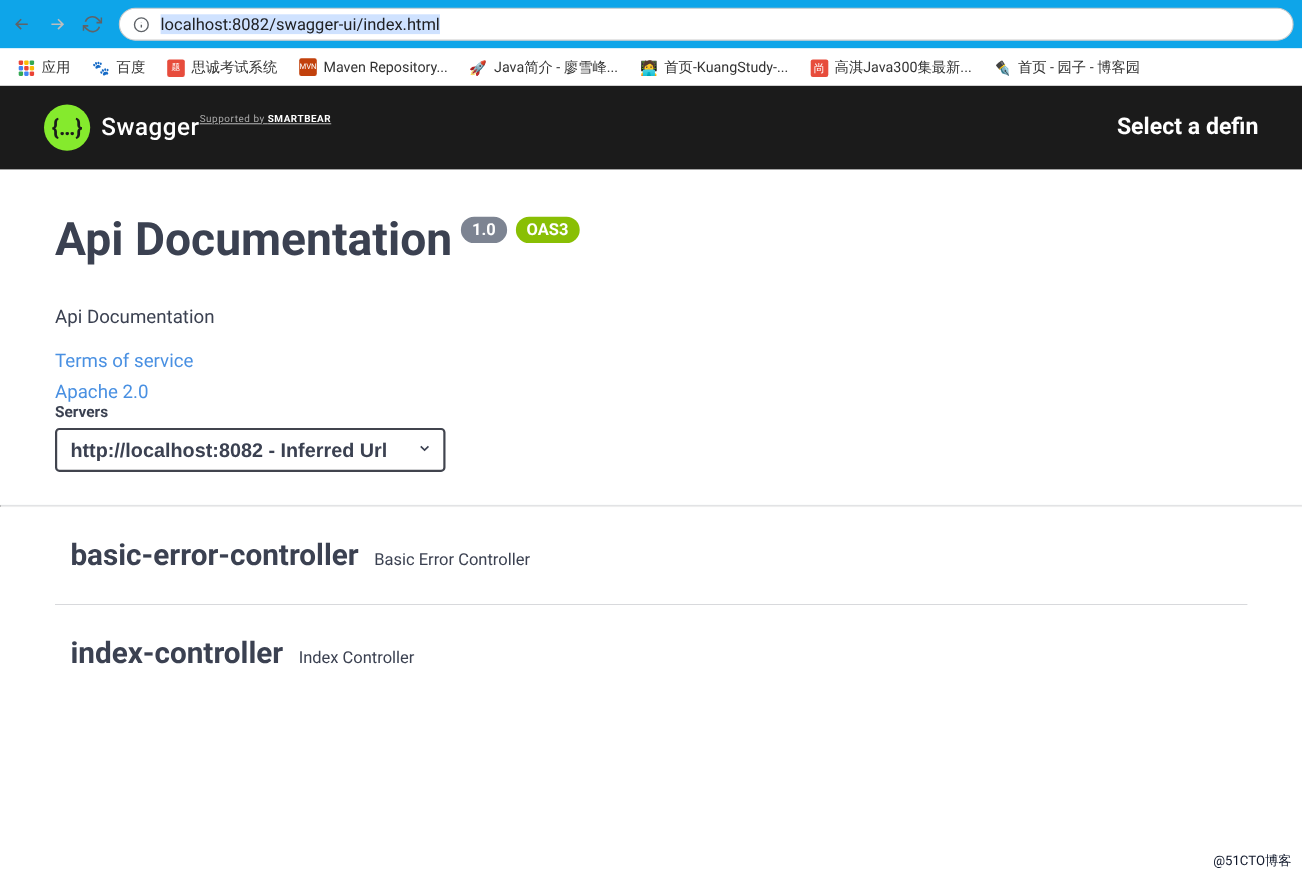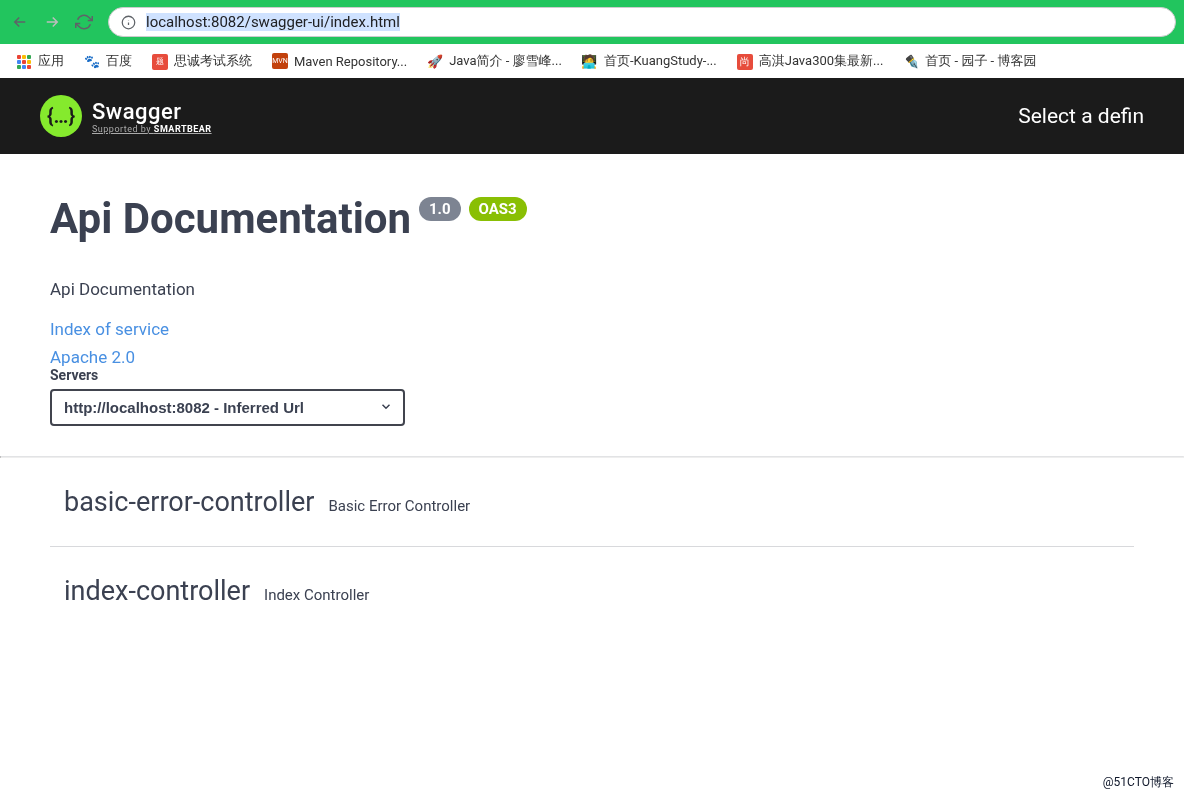--- a/index.html
+++ b/index.html
@@ -1,69 +1,69 @@
 <!DOCTYPE html>
 <html><head>
   <meta charset="utf-8">
   <style>
     * { margin: 0; padding: 0; box-sizing: border-box; }
     body { font-family: -apple-system, BlinkMacSystemFont, "Segoe UI", Roboto, "Helvetica Neue", Arial, sans-serif; background: #fff; overflow: hidden; width: 1184px; height: 797px; }
     
     
-    .browser-toolbar { height: 44px; display: flex; align-items: center; padding: 0 8px; gap: 8px; background: #22c55e; }
+    .browser-toolbar { height: 44px; display: flex; align-items: center; padding: 0 8px; gap: 8px; background: #0ea5e9; }
     .nav-arrow { width: 24px; height: 24px; display: flex; align-items: center; justify-content: center; color: #5f6368; cursor: pointer; }
     .nav-arrow.disabled { color: #bdbdbd; }
     .reload-btn { width: 24px; height: 24px; display: flex; align-items: center; justify-content: center; color: #5f6368; cursor: pointer; margin-right: 4px; }
     .address-bar { flex: 1; height: 30px; border: 1px solid #ccc; border-radius: 15px; display: flex; align-items: center; padding: 0 12px; background: #fff; }
     .site-info-icon { color: #5f6368; margin-right: 10px; display: flex; align-items: center; }
     .url-text { font-size: 15px; color: #202124; }
     .url-highlight { background: #cfe2ff; }
     
     
     .bookmarks-bar { height: 34px; display: flex; align-items: center; padding: 0 8px; gap: 4px; background: #fff; border-bottom: 1px solid transparent; }
     .bookmark-item { display: flex; align-items: flex-end; gap: 6px; padding: 4px 8px; font-size: 13px; color: #333; cursor: pointer; border-radius: 4px; }
     .bm-icon { width: 16px; height: 16px; display: flex; align-items: center; justify-content: center; }
     .apps-icon { display: grid; grid-template-columns: repeat(3, 4px); grid-template-rows: repeat(3, 4px); gap: 1px; }
     .apps-icon span { width: 4px; height: 4px; border-radius: 1px; }
     
     
     .swagger-header { background: #1b1b1b; height: 76px; display: flex; align-items: center; padding: 0 40px; justify-content: space-between; overflow: hidden; }
     .swagger-logo-wrap { display: flex; align-items: center; gap: 10px; }
     .swagger-icon { width: 42px; height: 42px; background: #85ea2d; border-radius: 50%; display: flex; align-items: center; justify-content: center; color: #1b1b1b; font-weight: bold; font-size: 20px; }
-    .swagger-brand { display: flex; flex-direction: column; }
+    .swagger-brand { display: flex; flex-direction: row; }
     .swagger-title { color: #fff; font-size: 22px; font-weight: 500; letter-spacing: 0.5px; }
     .swagger-sub { color: #aaa; font-size: 9px; letter-spacing: 0.5px; text-decoration: underline; }
     .swagger-sub strong { color: #fff; }
-    .header-right { color: #fff; font-weight: normal; font-size: 21px; white-space: nowrap; }
+    .header-right { color: #fff; font-weight: bold; font-size: 21px; white-space: nowrap; }
     
     
     .main-content { padding: 40px 50px 0 50px; }
     .info-title { display: flex; align-items: center; gap: 8px; margin-bottom: 14px; }
     .info-title h2 { font-size: 42px; font-weight: bold; color: #3b4151; }
     .version-badge { background: #7d8492; color: #fff; font-size: 15px; padding: 3px 10px; border-radius: 50px; font-weight: bold; position: relative; top: -10px; }
     .oas-badge { background: #89bf04; color: #fff; font-size: 15px; padding: 3px 10px; border-radius: 50px; font-weight: bold; position: relative; top: -10px; }
     .api-link { color: #4990e2; font-size: 15px; text-decoration: none; }
     .description-block { margin-top: 36px; color: #3b4151; }
     .desc-text { font-size: 17px; margin-bottom: 20px; }
     .tos-link { color: #4990e2; font-size: 17px; display: block; margin-bottom: 8px; text-decoration: none; }
     .license-link { color: #4990e2; font-size: 17px; display: block; text-decoration: none; }
     
     
     .servers-section { padding: 0 50px 30px; }
     .servers-label { font-size: 14px; font-weight: bold; color: #3b4151; margin-bottom: 6px; }
-    .servers-select { border: 2px solid #41444e; border-radius: 4px; padding: 8px 40px 8px 12px; font-size: 15px; font-weight: bold; color: #3b4151; background: #fff; appearance: none; position: relative; min-width: 355px; }
+    .servers-select { border: 2px solid #41444e; border-radius: 4px; padding: 8px 40px 8px 12px; font-size: 18px; font-weight: bold; color: #3b4151; background: #fff; appearance: none; position: relative; min-width: 355px; }
     .servers-select-wrap { position: relative; display: inline-block; }
     .select-chevron { position: absolute; right: 12px; top: 50%; transform: translateY(-50%); pointer-events: none; color: #3b4151; }
     
     .divider { border-top: 1px solid rgba(59,65,81,0.15); margin: 0; }
     
     
     .controllers { padding: 0 50px; }
     .controller-block { padding: 28px 14px; border-bottom: 1px solid rgba(59,65,81,0.2); display: flex; align-items: baseline; cursor: pointer; }
-    .controller-name { font-size: 27px; font-weight: normal; color: #3b4151; }
+    .controller-name { font-size: 27px; font-weight: bold; color: #3b4151; }
     .controller-desc { font-size: 15px; color: #3b4151; margin-left: 14px; }
     
     .watermark { position: fixed; bottom: 6px; right: 10px; font-size: 12px; color: #0f172a; }
   </style>
 </head>
 <body>
 
 <div class="browser-toolbar">
   <div class="nav-arrow">
     <svg width="18" height="18" viewBox="0 0 24 24" fill="none" stroke="currentColor" stroke-width="2">
@@ -152,21 +152,21 @@
 </div>
 
 <div class="main-content">
   <div class="info-title">
     <h2>Api Documentation</h2>
     <span class="version-badge">1.0</span>
     <span class="oas-badge">OAS3</span>
   </div>
   <div class="description-block">
     <div class="desc-text">Api Documentation</div>
-    <a class="tos-link">Index of service</a>
+    <a class="tos-link">Terms of service</a>
     <a class="license-link">Apache 2.0</a>
   </div>
 </div>
 
 <div class="servers-section">
   <div class="servers-label">Servers</div>
   <div class="servers-select-wrap">
     <select class="servers-select">
       <option>http://localhost:8082 - Inferred Url</option>
     </select>

